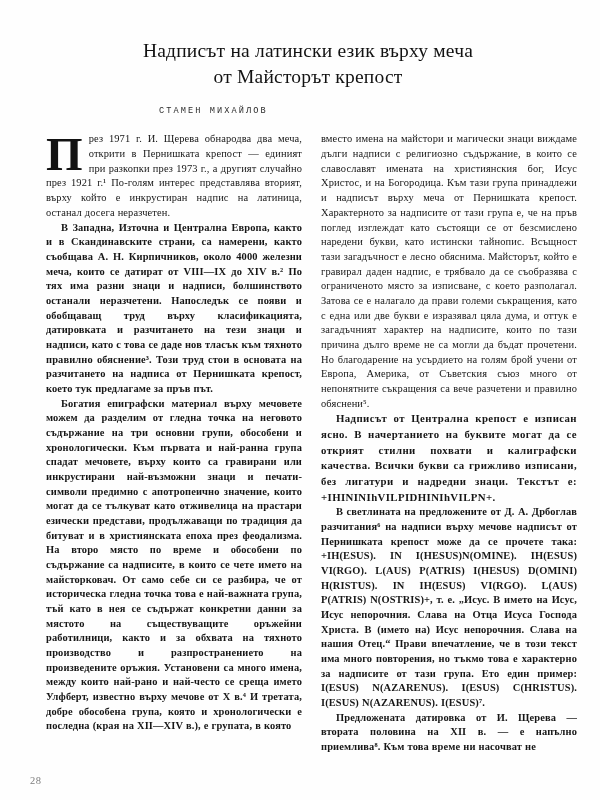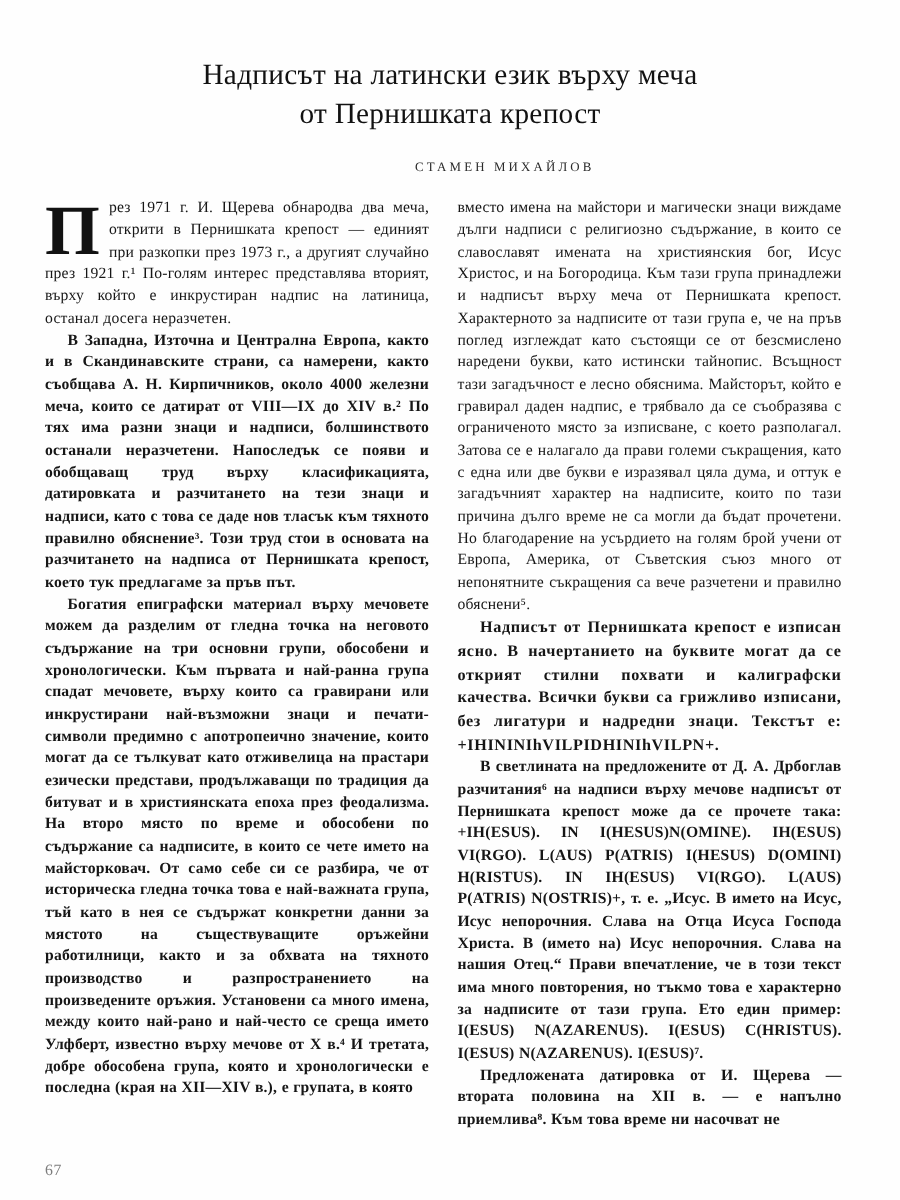--- a/index.html
+++ b/index.html
@@ -13,21 +13,21 @@
     height: 800px;
     overflow: hidden;
     font-family: "Liberation Serif", "DejaVu Serif", serif;
     color: #1c1c1c;
     position: relative;
   }
   .page {
     width: 600px;
     height: 800px;
     box-sizing: border-box;
-    padding: 28px 30px 10px 30px;
+    padding: 28px 30px 10px 46px;
     position: relative;
     background: #fefefe;
   }
 
   
   .title-block {
     text-align: center;
     margin: 10px 0 0 0;
     padding: 0 40px;
   }
@@ -42,24 +42,24 @@
     text-align: center;
   }
   .article-title .line2 {
     display: block;
   }
   .author {
     margin: 17px 0 0 0;
     font-size: 8.6px;
     letter-spacing: 2.1px;
     color: #2a2a2a;
-    text-align: center;
+    text-align: left;
     padding-left: 73px;
     text-transform: uppercase;
-    font-family: Liberation Serif, serif;
+    font-family: Liberation Mono, monospace;
   }
 
   
   .columns {
     display: flex;
     gap: 19px;
     margin-top: 16px;
     align-items: flex-start;
   }
   .col {
@@ -117,21 +117,21 @@
   }
 </style>
 </head>
 <body>
 
 <div class="page">
 
   <div class="title-block">
     <h1 class="article-title">
       <span>Надписът на латински език върху меча</span>
-      <span class="line2">от Пернишката крепост</span>
+      <span class="line2">от Майсторът крепост</span>
     </h1>
     <div class="author">СТАМЕН МИХАЙЛОВ</div>
   </div>
 
   <div class="columns">
 
     <div class="col">
       <p class="para dropcap-para">
         <span class="dropcap">П</span><span>рез 1971 г. И. Щерева обнародва два меча, открити в Пернишката крепост — единият при разкопки през 1973 г., а другият случайно през 1921 г.¹ По-голям интерес представлява вторият, върху който е инкрустиран надпис на латиница, останал досега неразчетен.</span>
       </p>
@@ -141,27 +141,27 @@
       <p class="para indent">
         <span>Богатия епиграфски материал върху мечовете можем да разделим от гледна точка на неговото съдържание на три основни групи, обособени и хронологически. Към първата и най-ранна група спадат мечовете, върху които са гравирани или инкрустирани най-възможни знаци и печати-символи предимно с апотропеично значение, които могат да се тълкуват като отживелица на прастари езически представи, продължаващи по традиция да битуват и в християнската епоха през феодализма. На второ място по време и обособени по съдържание са надписите, в които се чете името на майсторковач. От само себе си се разбира, че от историческа гледна точка това е най-важната група, тъй като в нея се съдържат конкретни данни за мястото на съществуващите оръжейни работилници, както и за обхвата на тяхното производство и разпространението на произведените оръжия. Установени са много имена, между които най-рано и най-често се среща името Улфберт, известно върху мечове от X в.⁴ И третата, добре обособена група, която и хронологически е последна (края на XII—XIV в.), е групата, в която</span>
       </p>
     </div>
 
     <div class="col">
       <p class="para">
         <span>вместо имена на майстори и магически знаци виждаме дълги надписи с религиозно съдържание, в които се славославят имената на християнския бог, Исус Христос, и на Богородица. Към тази група принадлежи и надписът върху меча от Пернишката крепост. Характерното за надписите от тази група е, че на пръв поглед изглеждат като състоящи се от безсмислено наредени букви, като истински тайнопис. Всъщност тази загадъчност е лесно обяснима. Майсторът, който е гравирал даден надпис, е трябвало да се съобразява с ограниченото място за изписване, с което разполагал. Затова се е налагало да прави големи съкращения, като с една или две букви е изразявал цяла дума, и оттук е загадъчният характер на надписите, които по тази причина дълго време не са могли да бъдат прочетени. Но благодарение на усърдието на голям брой учени от Европа, Америка, от Съветския съюз много от непонятните съкращения са вече разчетени и правилно обяснени⁵.</span>
       </p>
       <p class="para indent inscription">
-        <span class="runes">Надписът от Пернишката крепост е изписан ясно. В начертанието на буквите могат да се открият стилни похвати и калиграфски качества. Всички букви са грижливо изписани, без лигатури и надредни знаци. Текстът е:  +IHININIhVILPIDHINIhVILPN+.</span>
+        <span class="runes">Надписът от Централна крепост е изписан ясно. В начертанието на буквите могат да се открият стилни похвати и калиграфски качества. Всички букви са грижливо изписани, без лигатури и надредни знаци. Текстът е:  +IHININIhVILPIDHINIhVILPN+.</span>
       </p>
       <p class="para indent inscription">
         <span>В светлината на предложените от Д. А. Дрбоглав разчитания⁶ на надписи върху мечове надписът от Пернишката крепост може да се прочете така: +IH(ESUS). IN I(HESUS)N(OMINE). IH(ESUS) VI(RGO). L(AUS) P(ATRIS) I(HESUS) D(OMINI) H(RISTUS). IN IH(ESUS) VI(RGO). L(AUS) P(ATRIS) N(OSTRIS)+, т. е. „Исус. В името на Исус, Исус непорочния. Слава на Отца Исуса Господа Христа. В (името на) Исус непорочния. Слава на нашия Отец.“ Прави впечатление, че в този текст има много повторения, но тъкмо това е характерно за надписите от тази група. Ето един пример: I(ESUS) N(AZARENUS). I(ESUS) C(HRISTUS). I(ESUS) N(AZARENUS). I(ESUS)⁷.</span>
       </p>
       <p class="para indent">
         <span>Предложената датировка от И. Щерева — втората половина на XII в. — е напълно приемлива⁸. Към това време ни насочват не</span>
       </p>
     </div>
 
   </div>
 
-  <div class="folio">67</div>
+  <div class="folio">28</div>
 
 </div>
 
 </body></html>

